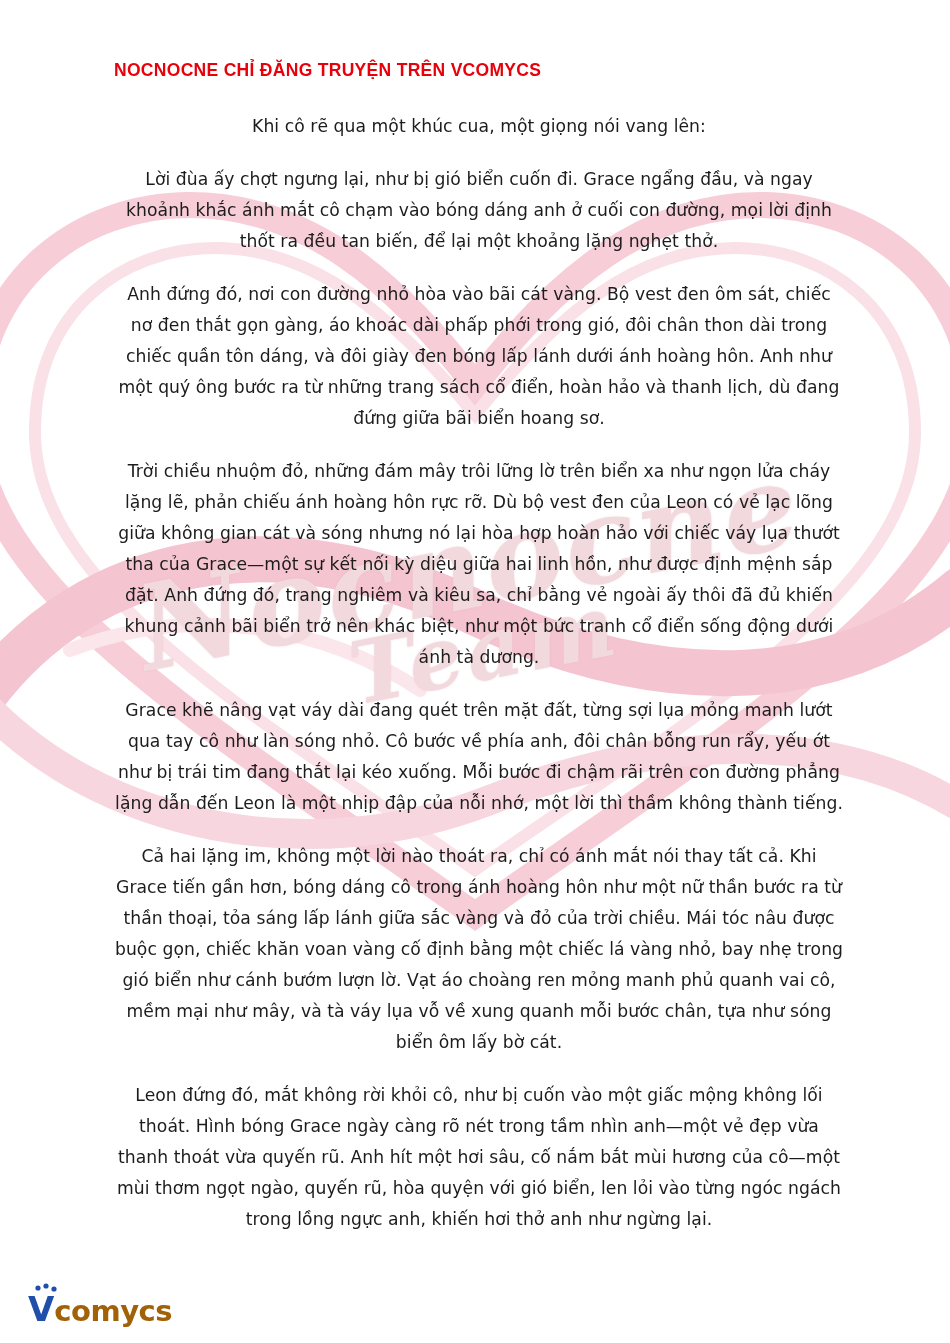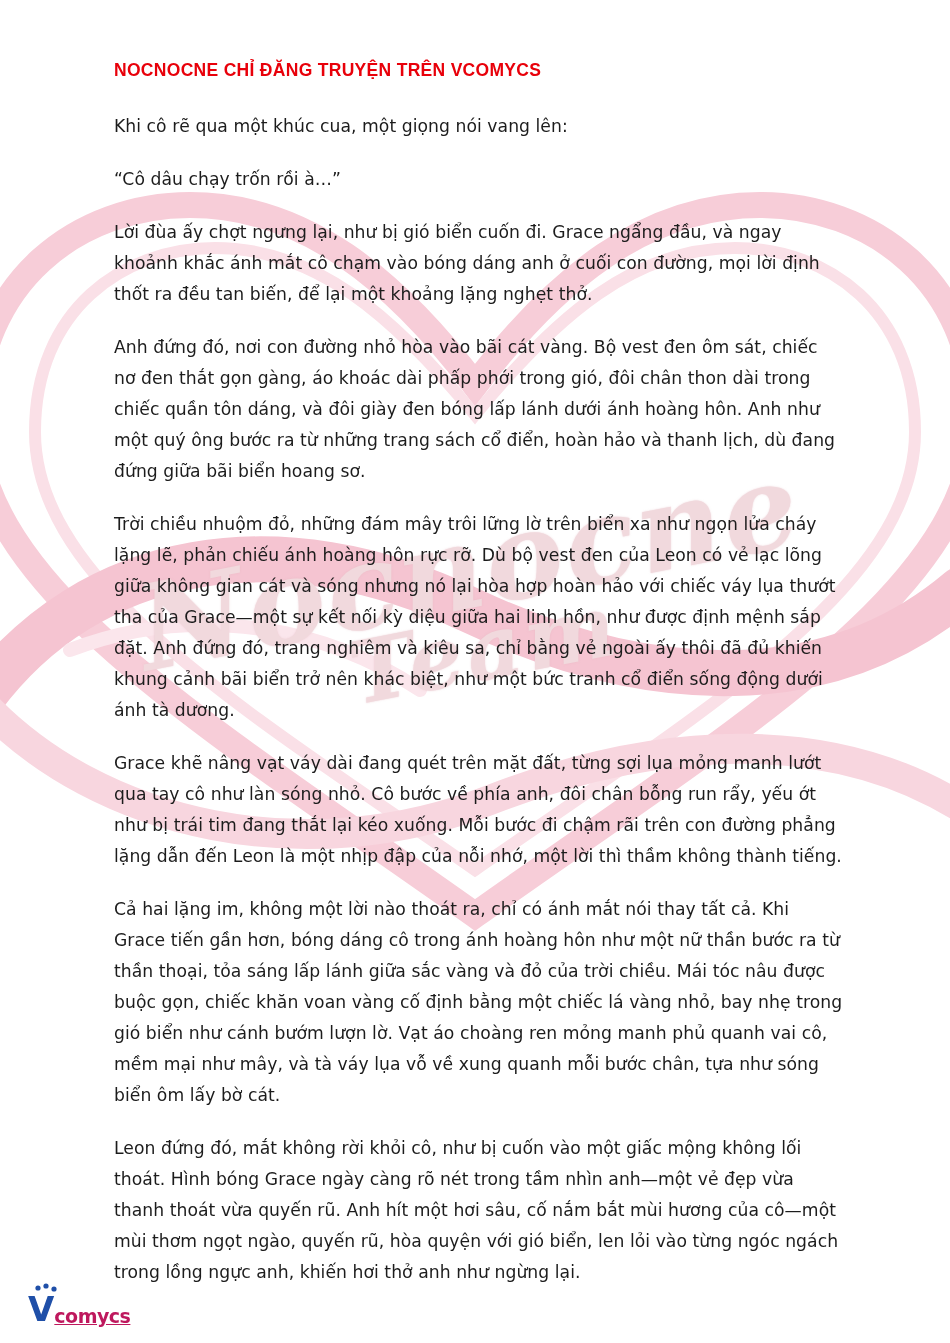--- a/index.html
+++ b/index.html
@@ -94,21 +94,21 @@
     font-size: 17.5px;
     letter-spacing: 0.3px;
     margin: 12px 0 30px 0;
   }
 
   .para {
     color: #1c1c1c;
     font-size: 17.2px;
     line-height: 31px;
     margin: 0 0 22px 0;
-    text-align: left;
+    text-align: center;
     letter-spacing: 0.05px;
   }
 
   
   #footer-logo {
     position: absolute;
     left: 28px;
     bottom: 18px;
     z-index: 4;
     display: flex;
@@ -120,27 +120,26 @@
     font-weight: bold;
     font-size: 34px;
     color: #1f4fa8;
     line-height: 1;
     position: relative;
     top: 1px;
   }
   #footer-logo .logo-word {
     font-family: "DejaVu Sans", "Liberation Sans", sans-serif;
     font-weight: bold;
-    font-size: 19px;
-    color: #be185d;
+    font-size: 29px;
+    color: #a16207;
     line-height: 1;
     letter-spacing: -0.5px;
     position: relative;
     top: 1px;
-    text-decoration: underline;
   }
   #footer-logo .logo-dots {
     position: absolute;
     left: 4px;
     top: 2px;
     width: 30px;
     height: 20px;
   }
 </style>
 </head>
@@ -164,21 +163,20 @@
     <div class="wm-text">
       <span class="wm-line1">Nocnocne</span>
       <span class="wm-line2">Team</span>
     </div>
   </div>
 
   <div id="content">
     <div id="doc-heading">NOCNOCNE CHỈ ĐĂNG TRUYỆN TRÊN VCOMYCS</div>
 
     <p class="para">Khi cô rẽ qua một khúc cua, một giọng nói vang lên:</p>
-    <p class="para">“Cô dâu chạy trốn rồi à…”</p>
     <p class="para">Lời đùa ấy chợt ngưng lại, như bị gió biển cuốn đi. Grace ngẩng đầu, và ngay khoảnh khắc ánh mắt cô chạm vào bóng dáng anh ở cuối con đường, mọi lời định thốt ra đều tan biến, để lại một khoảng lặng nghẹt thở.</p>
     <p class="para">Anh đứng đó, nơi con đường nhỏ hòa vào bãi cát vàng. Bộ vest đen ôm sát, chiếc nơ đen thắt gọn gàng, áo khoác dài phấp phới trong gió, đôi chân thon dài trong chiếc quần tôn dáng, và đôi giày đen bóng lấp lánh dưới ánh hoàng hôn. Anh như một quý ông bước ra từ những trang sách cổ điển, hoàn hảo và thanh lịch, dù đang đứng giữa bãi biển hoang sơ.</p>
     <p class="para">Trời chiều nhuộm đỏ, những đám mây trôi lững lờ trên biển xa như ngọn lửa cháy lặng lẽ, phản chiếu ánh hoàng hôn rực rỡ. Dù bộ vest đen của Leon có vẻ lạc lõng giữa không gian cát và sóng nhưng nó lại hòa hợp hoàn hảo với chiếc váy lụa thướt tha của Grace—một sự kết nối kỳ diệu giữa hai linh hồn, như được định mệnh sắp đặt. Anh đứng đó, trang nghiêm và kiêu sa, chỉ bằng vẻ ngoài ấy thôi đã đủ khiến khung cảnh bãi biển trở nên khác biệt, như một bức tranh cổ điển sống động dưới ánh tà dương.</p>
     <p class="para">Grace khẽ nâng vạt váy dài đang quét trên mặt đất, từng sợi lụa mỏng manh lướt qua tay cô như làn sóng nhỏ. Cô bước về phía anh, đôi chân bỗng run rẩy, yếu ớt như bị trái tim đang thắt lại kéo xuống. Mỗi bước đi chậm rãi trên con đường phẳng lặng dẫn đến Leon là một nhịp đập của nỗi nhớ, một lời thì thầm không thành tiếng.</p>
     <p class="para">Cả hai lặng im, không một lời nào thoát ra, chỉ có ánh mắt nói thay tất cả. Khi Grace tiến gần hơn, bóng dáng cô trong ánh hoàng hôn như một nữ thần bước ra từ thần thoại, tỏa sáng lấp lánh giữa sắc vàng và đỏ của trời chiều. Mái tóc nâu được buộc gọn, chiếc khăn voan vàng cố định bằng một chiếc lá vàng nhỏ, bay nhẹ trong gió biển như cánh bướm lượn lờ. Vạt áo choàng ren mỏng manh phủ quanh vai cô, mềm mại như mây, và tà váy lụa vỗ về xung quanh mỗi bước chân, tựa như sóng biển ôm lấy bờ cát.</p>
     <p class="para">Leon đứng đó, mắt không rời khỏi cô, như bị cuốn vào một giấc mộng không lối thoát. Hình bóng Grace ngày càng rõ nét trong tầm nhìn anh—một vẻ đẹp vừa thanh thoát vừa quyến rũ. Anh hít một hơi sâu, cố nắm bắt mùi hương của cô—một mùi thơm ngọt ngào, quyến rũ, hòa quyện với gió biển, len lỏi vào từng ngóc ngách trong lồng ngực anh, khiến hơi thở anh như ngừng lại.</p>
   </div>
 
   <div id="footer-logo">
     <svg class="logo-dots" viewBox="0 0 30 20">

